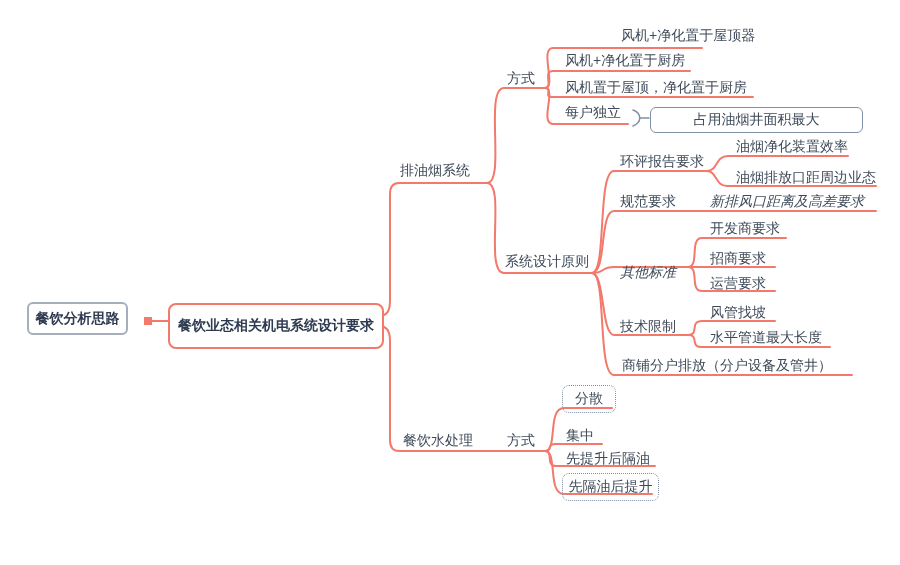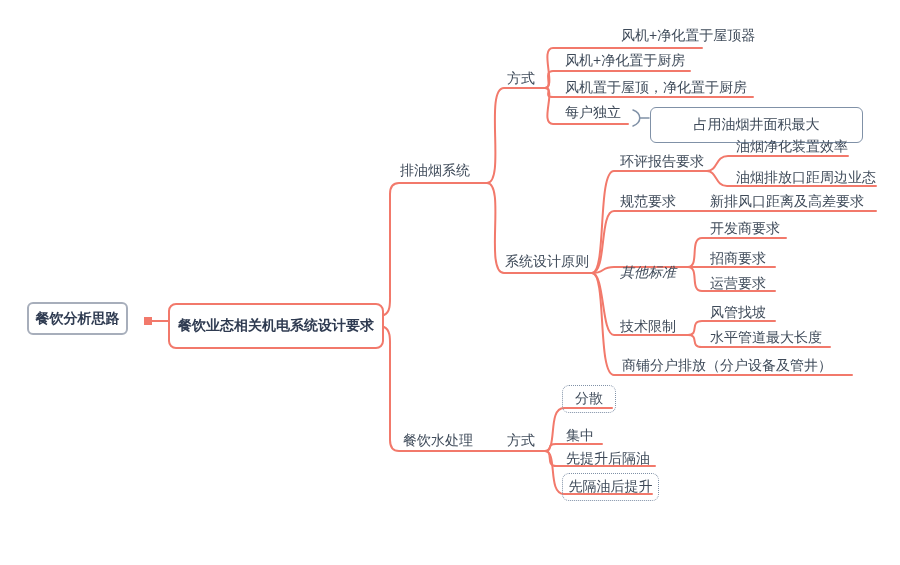--- a/index.html
+++ b/index.html
@@ -68,30 +68,30 @@
 
   <div class="lbl" style="left:400px;top:170px;">排油烟系统</div>
 
   <div class="lbl" style="left:507px;top:78px;">方式</div>
 
   <div class="lbl" style="left:586px;top:35px;margin-left:35px;">风机+净化置于屋顶器</div>
   <div class="lbl" style="left:565px;top:60px;">风机+净化置于厨房</div>
   <div class="lbl" style="left:565px;top:87px;">风机置于屋顶，净化置于厨房</div>
   <div class="lbl" style="left:565px;top:112px;">每户独立</div>
 
-  <div class="box summary-box" style="left:650px;top:107px;width:213px;height:36px;text-align:right;">占用油烟井面积最大</div>
+  <div class="box summary-box" style="left:650px;top:107px;width:213px;height:26px;text-align:right;">占用油烟井面积最大</div>
 
   <div class="lbl" style="left:505px;top:261px;">系统设计原则</div>
 
   <div class="lbl" style="left:620px;top:161px;">环评报告要求</div>
   <div class="lbl" style="left:736px;top:146px;">油烟净化装置效率</div>
   <div class="lbl" style="left:736px;top:177px;">油烟排放口距周边业态</div>
 
   <div class="lbl" style="left:620px;top:201px;">规范要求</div>
-  <div class="lbl" style="left:710px;top:201px;">新排风口距离及高差要求</div>
+  <div class="lbl" style="left:710px;top:201px;font-style:italic;">新排风口距离及高差要求</div>
 
   <div class="lbl" style="left:620px;top:272px;font-style:italic;">其他标准</div>
   <div class="lbl" style="left:710px;top:228px;">开发商要求</div>
   <div class="lbl" style="left:710px;top:258px;">招商要求</div>
   <div class="lbl" style="left:710px;top:283px;">运营要求</div>
 
   <div class="lbl" style="left:620px;top:326px;">技术限制</div>
   <div class="lbl" style="left:710px;top:312px;">风管找坡</div>
   <div class="lbl" style="left:710px;top:337px;">水平管道最大长度</div>
 

